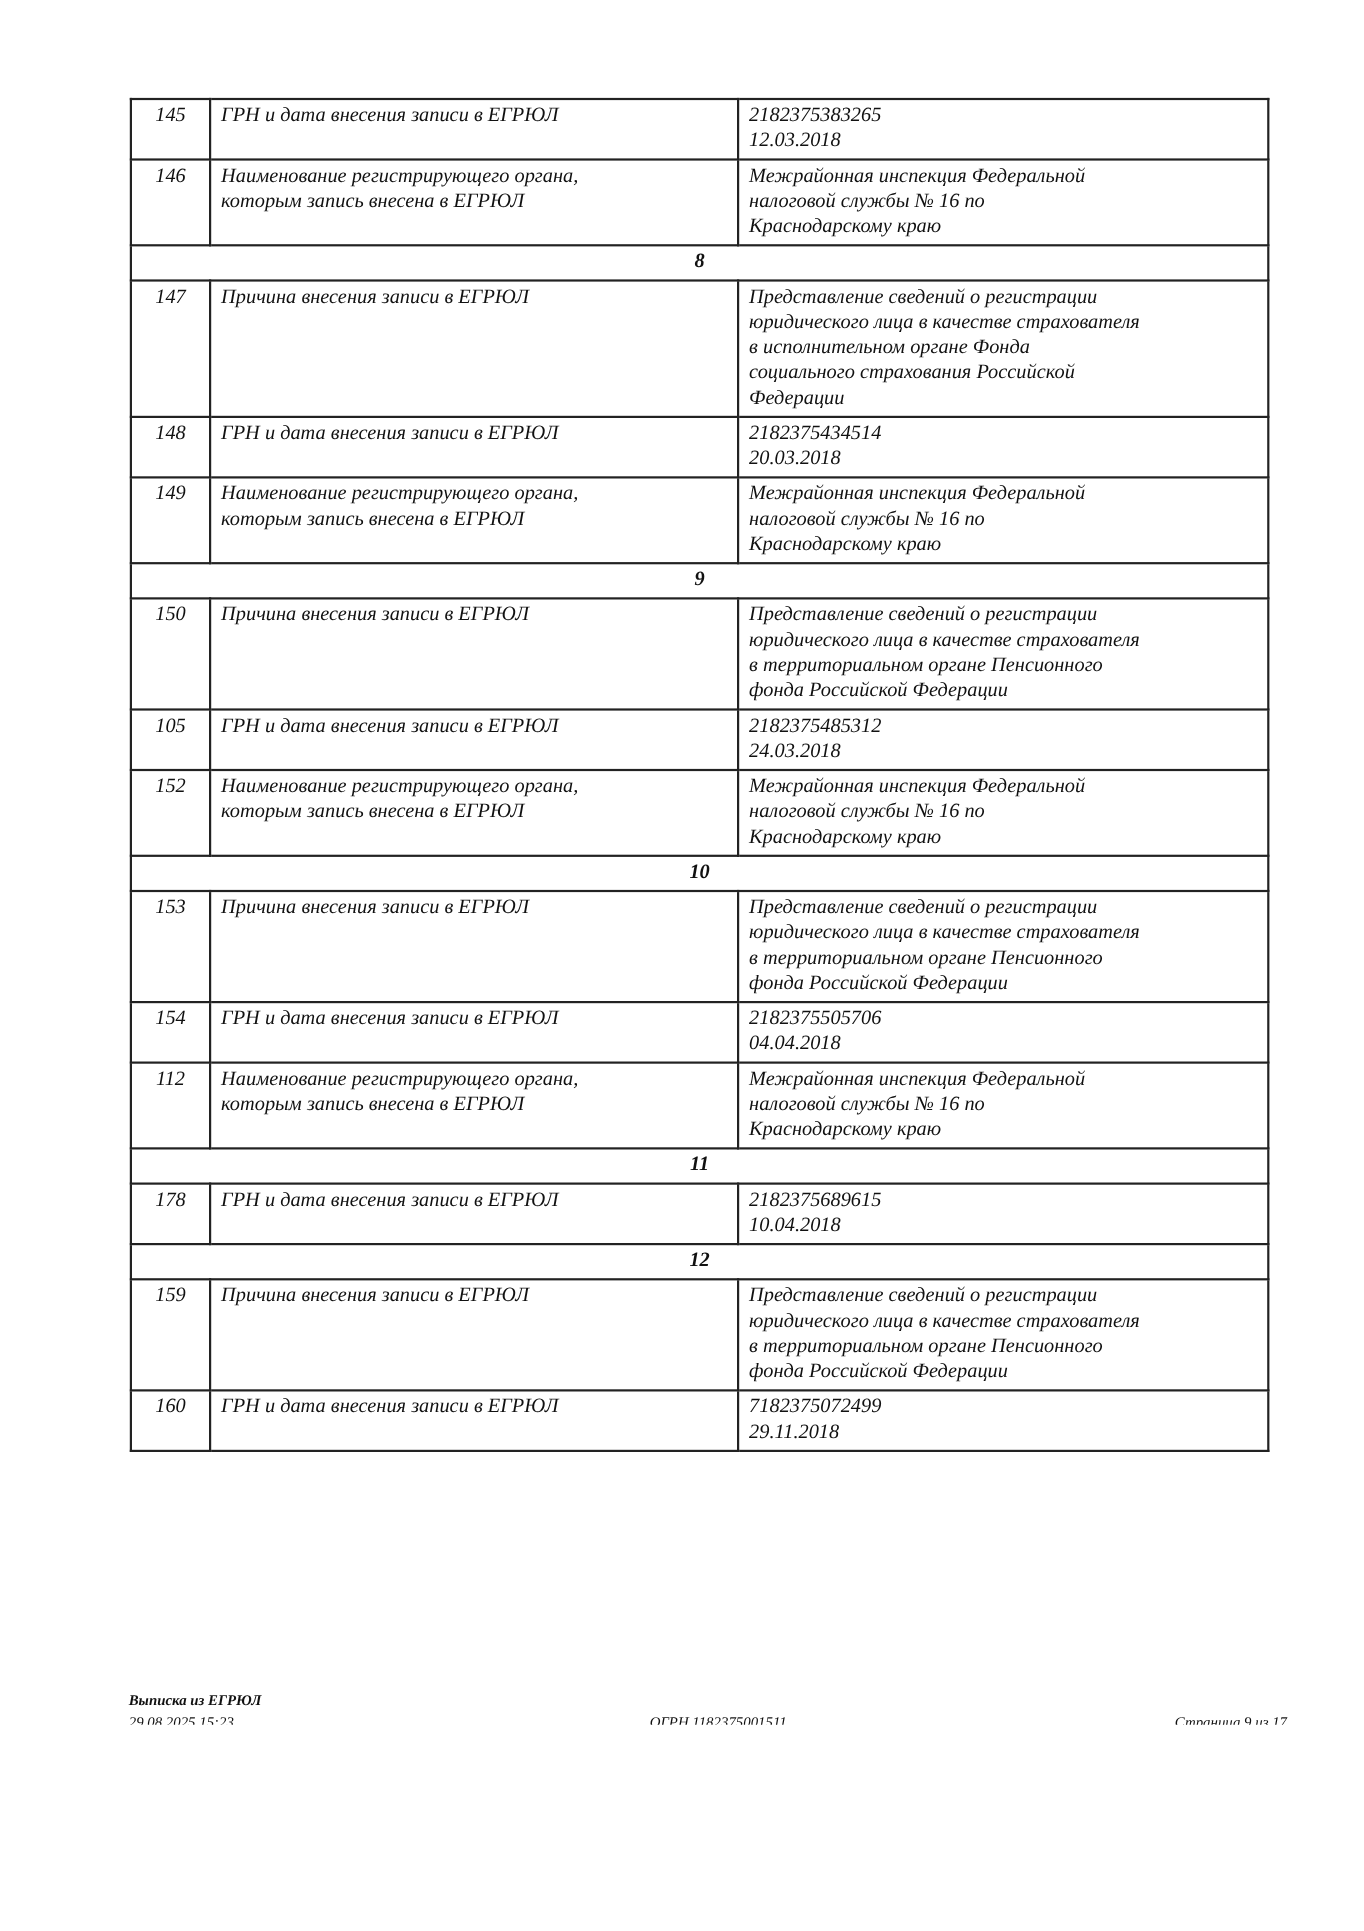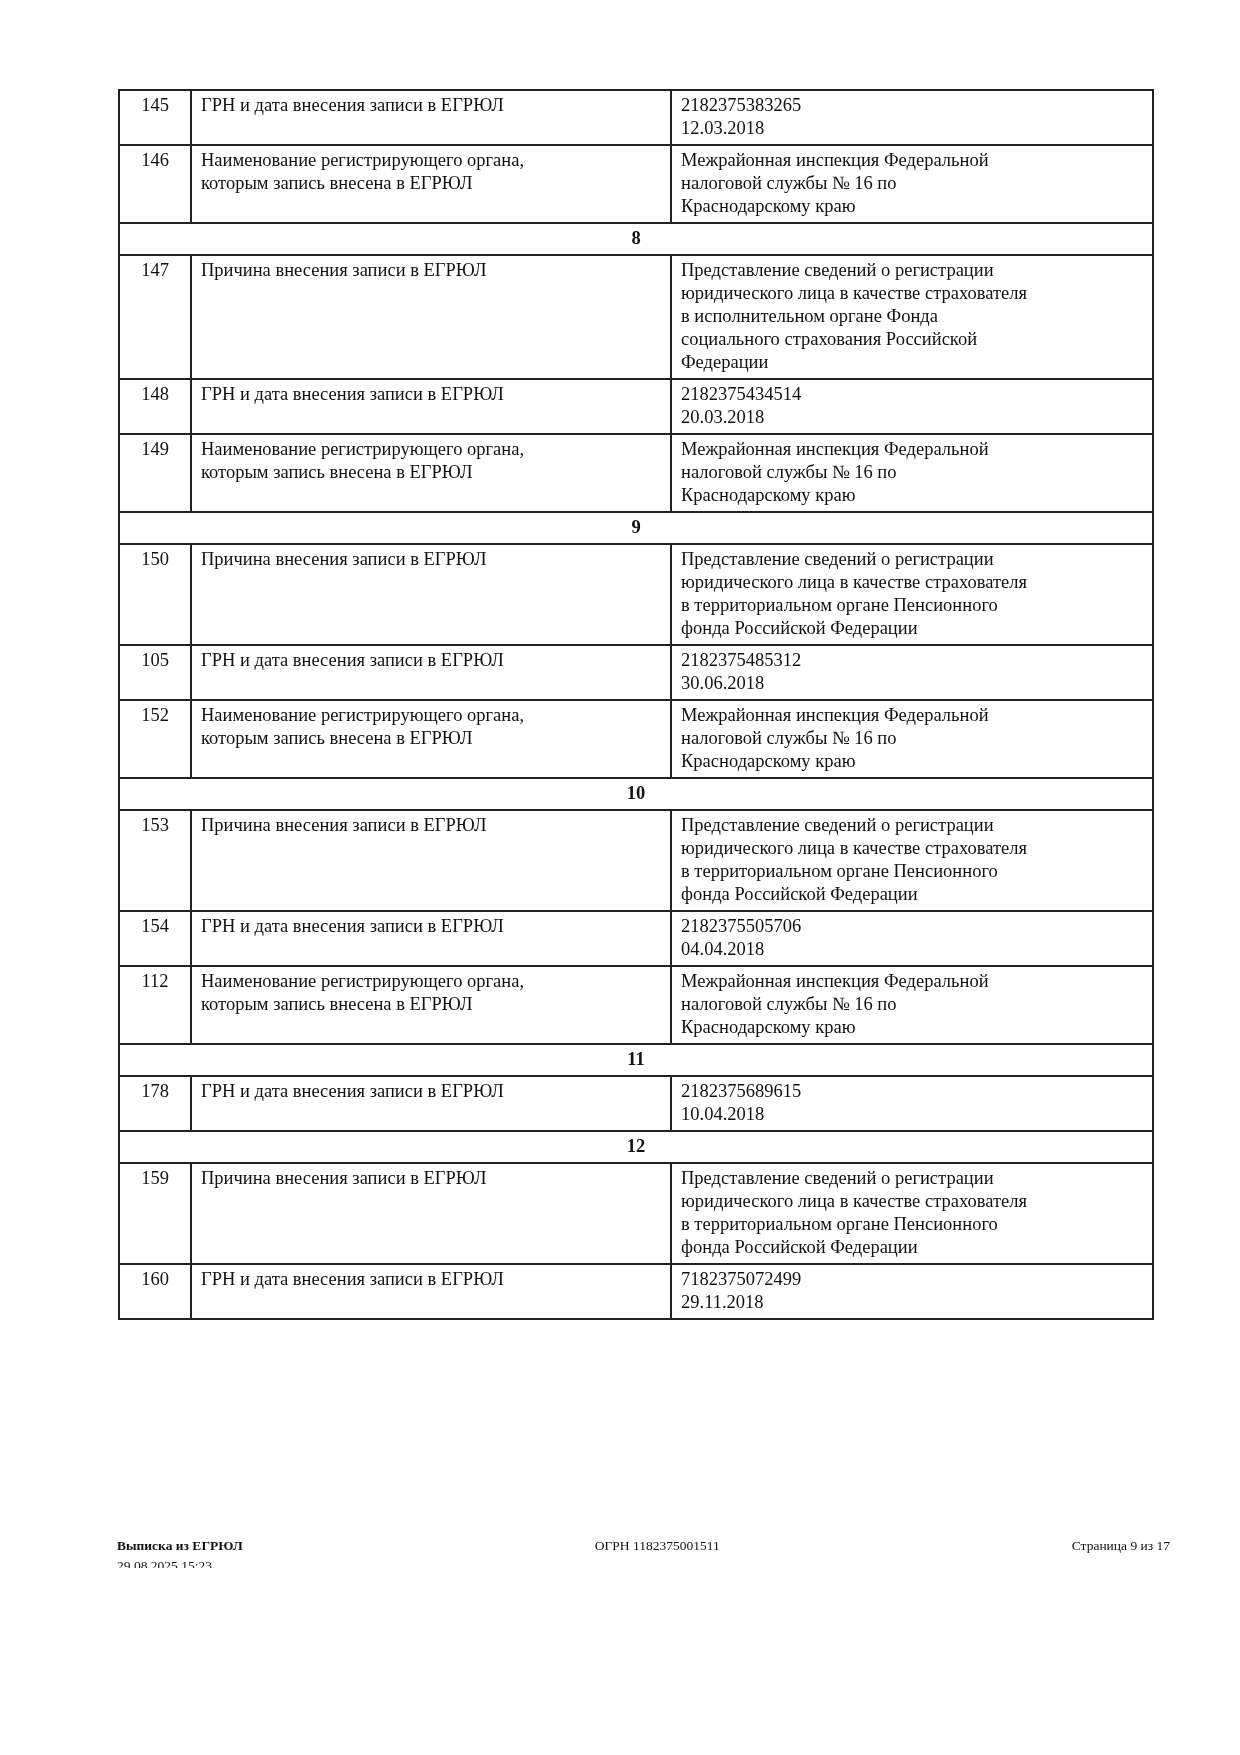--- a/index.html
+++ b/index.html
@@ -7,20 +7,21 @@
     padding: 0;
     background: #ffffff;
   }
   .page {
     position: relative;
     width: 1240px;
     height: 1568px;
     background: #ffffff;
     font-family: "Liberation Serif", "DejaVu Serif", serif;
     color: #111111;
+    font-style: italic;
   }
   table.egrul {
     position: absolute;
     left: 118px;
     top: 89px;
     width: 1034px;
     border-collapse: collapse;
     table-layout: fixed;
     font-size: 18.5px;
     line-height: 23px;
@@ -49,20 +50,21 @@
     padding-bottom: 2px;
     line-height: 23px;
   }
   .footer {
     position: absolute;
     left: 117px;
     top: 1536px;
     width: 1053px;
     display: flex;
     justify-content: space-between;
+    align-items: flex-end;
     font-size: 13.5px;
     line-height: 20px;
   }
   .footer .f-left { text-align: left; }
   .footer .f-left .f-title { font-weight: bold; }
   .footer .f-center { text-align: center; }
   .footer .f-right { text-align: right; }
 </style>
 </head>
 <body>
@@ -124,21 +126,21 @@
           <td class="label-cell">Причина внесения записи в ЕГРЮЛ</td>
           <td class="value-cell">Представление сведений о регистрации
 юридического лица в качестве страхователя
 в территориальном органе Пенсионного
 фонда Российской Федерации</td>
         </tr>
         <tr>
           <td class="num-cell">105</td>
           <td class="label-cell">ГРН и дата внесения записи в ЕГРЮЛ</td>
           <td class="value-cell">2182375485312
-30.06.2018</td>
+24.03.2018</td>
         </tr>
         <tr>
           <td class="num-cell">152</td>
           <td class="label-cell">Наименование регистрирующего органа,
 которым запись внесена в ЕГРЮЛ</td>
           <td class="value-cell">Межрайонная инспекция Федеральной
 налоговой службы № 16 по
 Краснодарскому краю</td>
         </tr>
         <tr>

